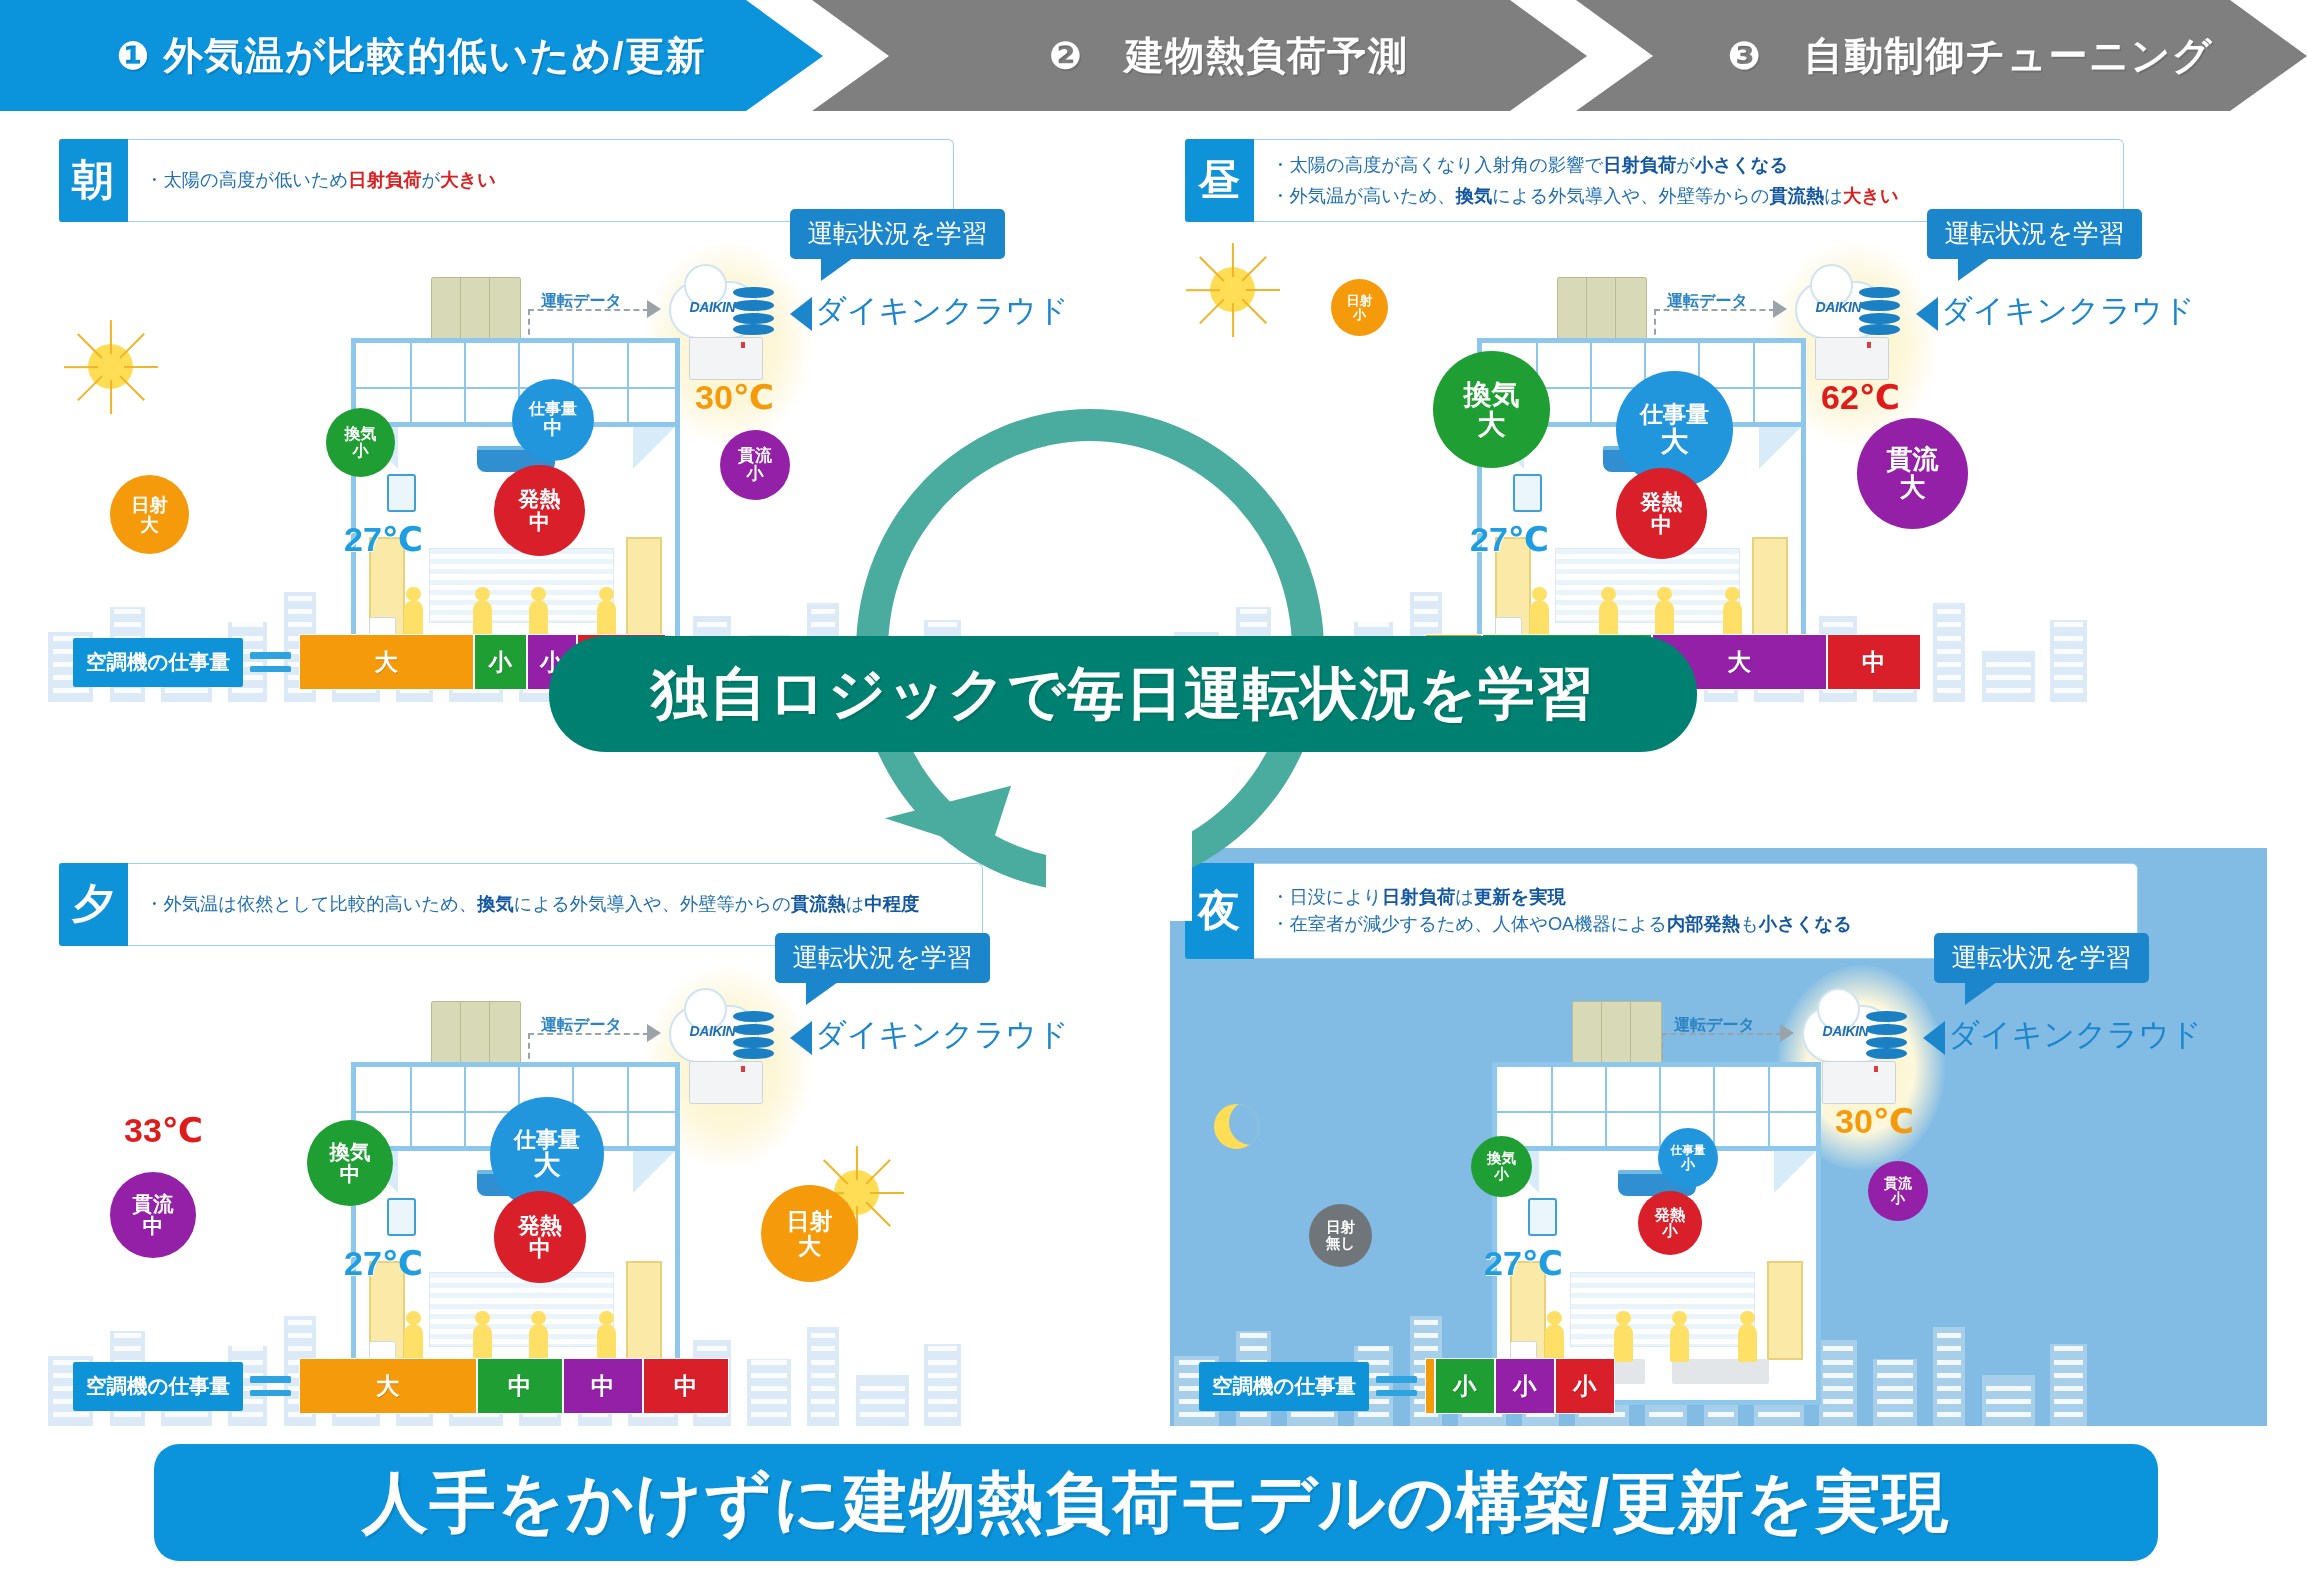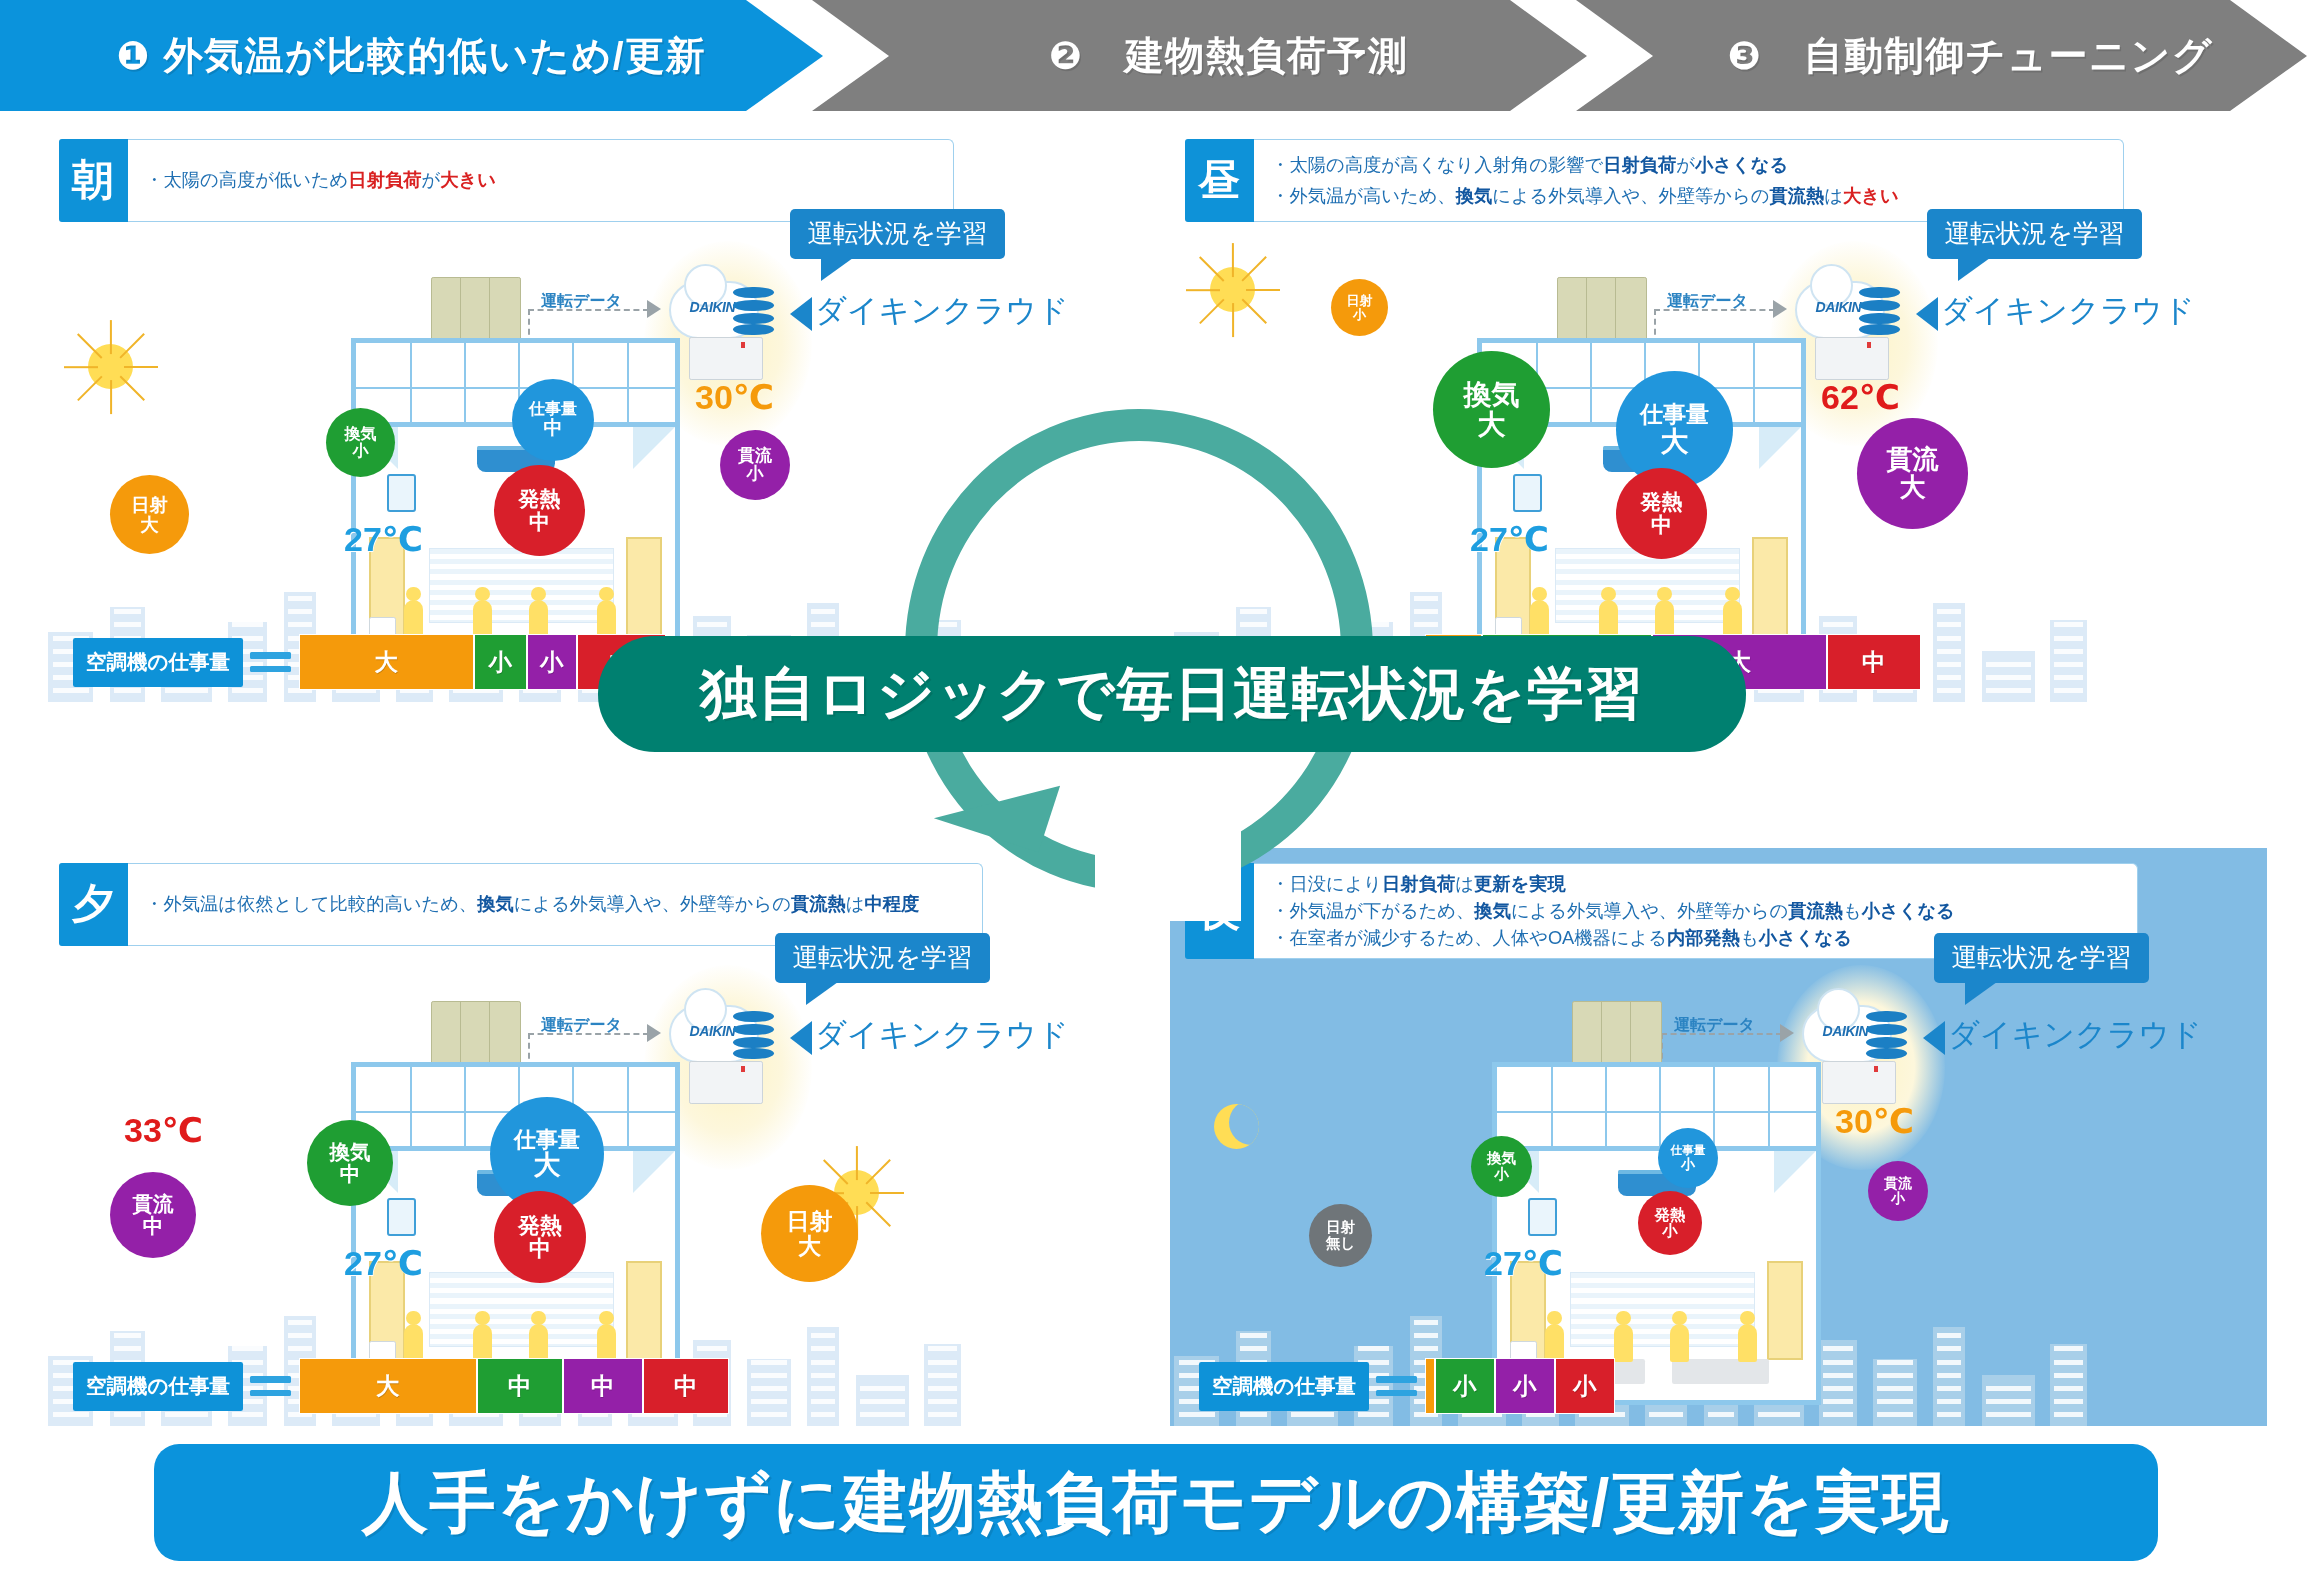--- a/index.html
+++ b/index.html
@@ -142,21 +142,21 @@
   .eqsign{width:41px;display:flex;flex-direction:column;gap:6.6px;margin:0 7.3px;}
   .eqsign i{height:6.6px;background:#2ea3e0;border-radius:1.5px;}
   .bars{display:flex;height:56px;}
   .seg{display:flex;align-items:center;justify-content:center;color:#fff;
        font-size:23.4px;font-weight:bold;border:1.5px solid #fff;box-sizing:border-box;
        text-shadow:0.7px 0.7px 0 rgba(0,0,0,.18);}
   .s-orange{background:#f59a0b;} .s-green{background:#1f9e33;}
   .s-purple{background:#9420a8;} .s-red{background:#d81f2a;}
 
   
-  .cycle{position:absolute;left:876px;top:409px;width:541px;height:556px;}
+  .cycle{position:absolute;left:827px;top:409px;width:541px;height:556px;}
   .ring{position:absolute;left:29px;top:0;width:468px;height:483px;border-radius:50%;
         border:32px solid #4aab9f;box-sizing:border-box;}
   .ringmask{position:absolute;left:219px;top:380px;width:146px;height:132px;background:#fff;}
   .ringarrow{position:absolute;left:66px;top:358px;width:0;height:0;
         border-top:70px solid transparent;border-bottom:0 solid transparent;
         border-right:110px solid #4aab9f;transform:rotate(18deg);}
   .ribbon{position:absolute;left:-278px;top:227px;width:1148px;height:116px;
           background:#008070;border-radius:57px;display:flex;align-items:center;justify-content:center;}
   .ribbon span{color:#fff;font-size:57px;font-weight:bold;letter-spacing:1.5px;
                text-shadow:2.2px 2.2px 0 rgba(0,0,0,.10);white-space:nowrap;}
@@ -897,21 +897,20 @@
       </div>
 
     </div>
   </div>
   <div class="panel p-night">
 
     <div class="descbox">
       <div class="daytag">夜</div>
       <div class="desc">
           <p><span class="">・日没により</span><span class="b">日射負荷</span><span class="">は</span><span class="b">更新を実現</span></p>
-          <p><span class="">・外気温が下がるため、</span><span class="b">換気</span><span class="">による外気導入や、外壁等からの</span><span class="b">貫流熱</span><span class="">も</span><span class="b">小さくなる</span></p>
           <p><span class="">・在室者が減少するため、人体やOA機器による</span><span class="b">内部発熱</span><span class="">も</span><span class="b">小さくなる</span></p>
         </div>
     </div>
 
     <div class="scene">
       <div class="sky">
           <div class="bldg" style="left:4.4px;width:45px;height:70px">
             <i style="bottom:8.8px"></i>
             <i style="bottom:22px"></i>
             <i style="bottom:35px"></i>

